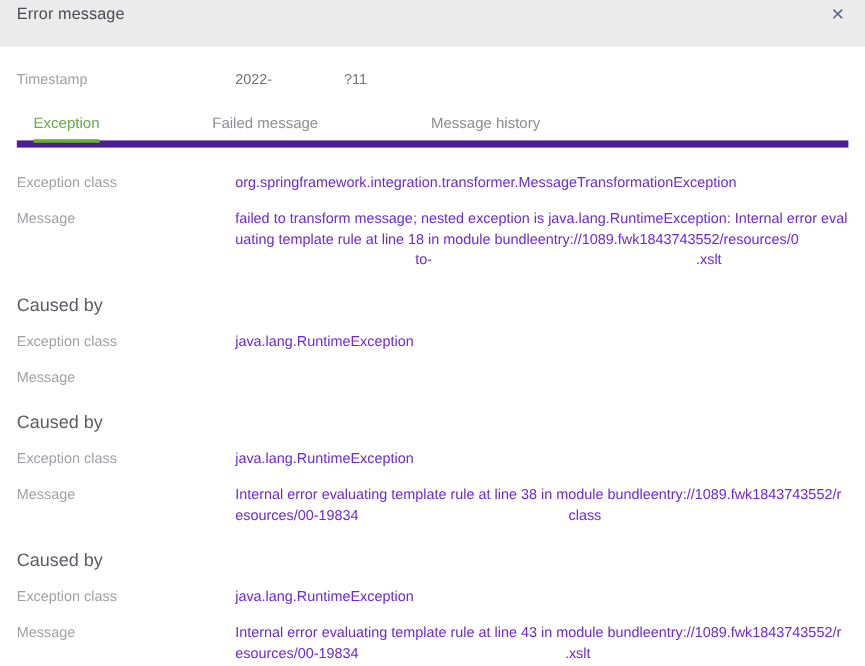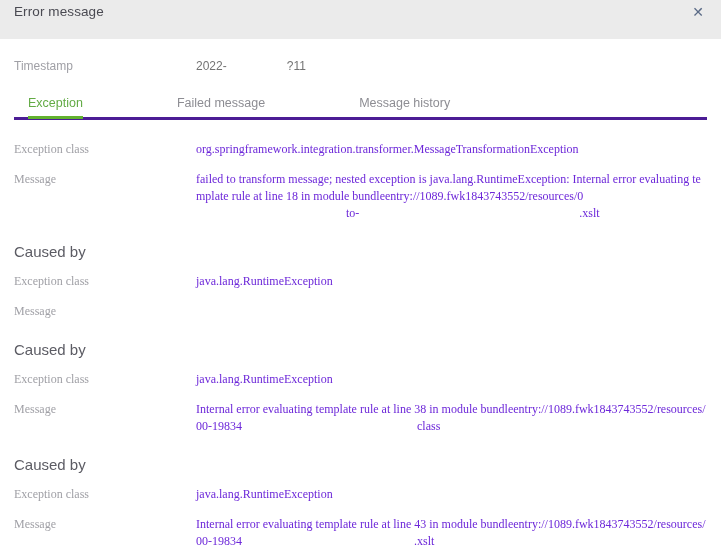--- a/index.html
+++ b/index.html
@@ -86,21 +86,21 @@
     background: #ffffff;
     color: transparent;
     user-select: none;
   }
 
   
   .tabs {
     display: flex;
     align-items: center;
     margin-top: 17px;
-    border-bottom: 3px solid #4c1d95;
+    border-bottom: 6px solid #4c1d95;
     position: relative;
   }
   .tab {
     font-size: 12.5px;
     color: #8d8d93;
     padding: 4px 0 7px 0;
     margin-right: 46px;
     cursor: pointer;
     position: relative;
     white-space: nowrap;
@@ -121,21 +121,20 @@
   }
 
   
   .section {
     padding-top: 0;
   }
   .detail-row {
     display: flex;
     align-items: flex-start;
     padding-top: 13px;
-    font-family: Liberation Serif, serif;
   }
   .caused-by-heading {
     font-size: 15px;
     color: #5c5c64;
     padding-top: 21px;
     padding-left: 0;
   }
   .first-detail {
     padding-top: 21px;
   }

